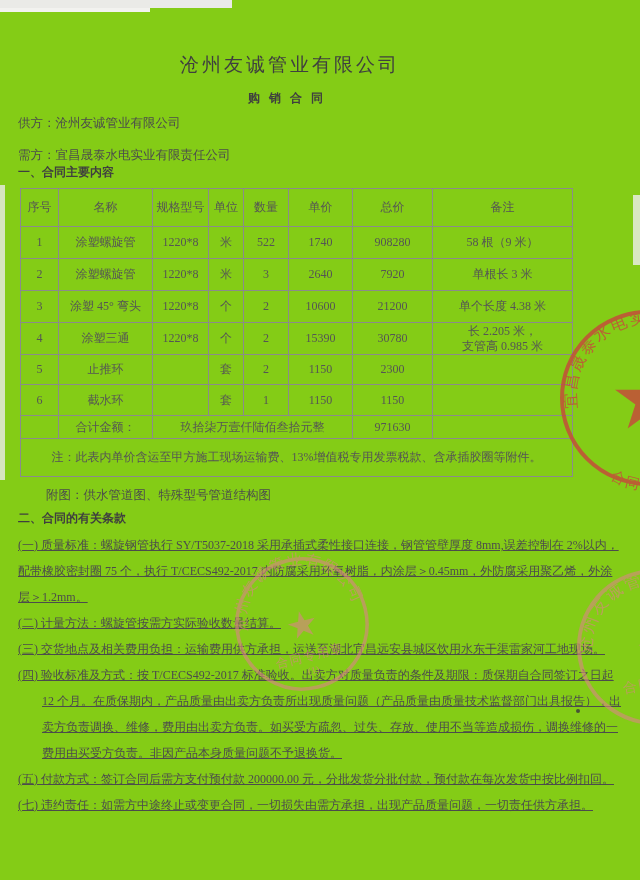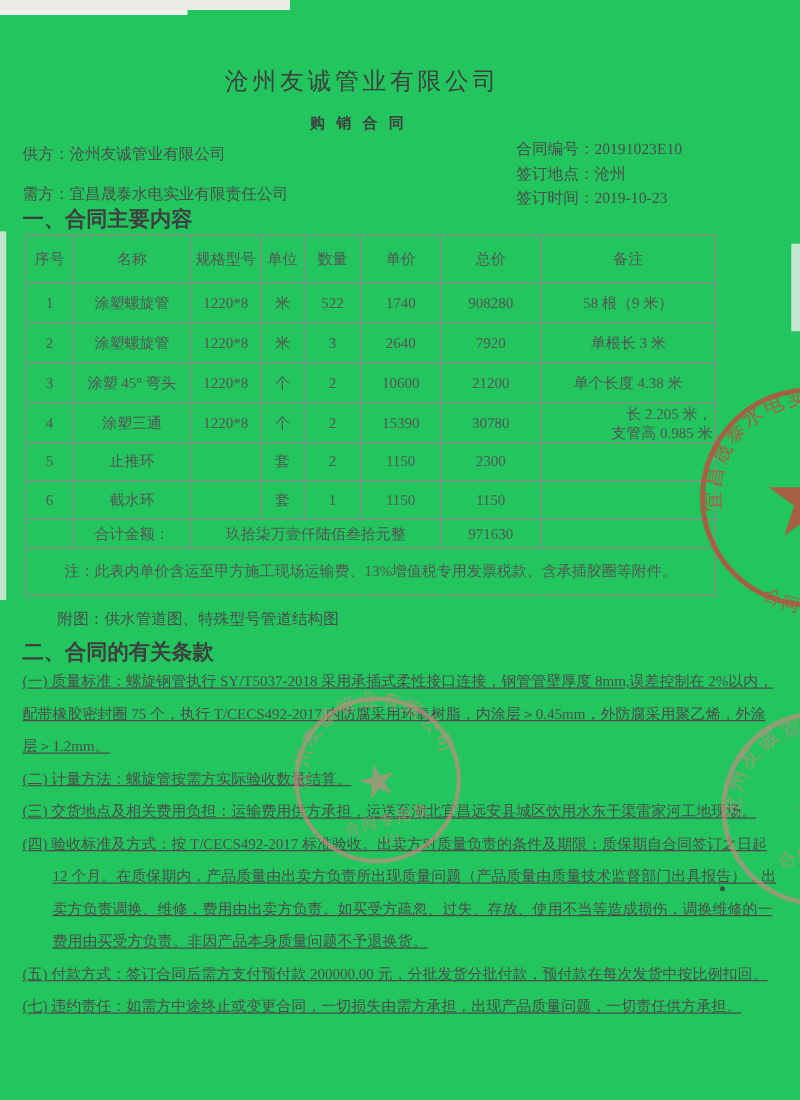--- a/index.html
+++ b/index.html
@@ -1,42 +1,42 @@
 <!DOCTYPE html>
 <html><head>
 <meta charset="utf-8">
 <style>
   html,body{margin:0;padding:0;background:#ffffff;}
-  .page{position:relative;width:640px;height:880px;background:#22c55e;overflow:hidden;
+  .page{position:relative;width:640px;height:880px;background:#84cc16;overflow:hidden;
         font-family:"Liberation Serif","DejaVu Serif",serif;color:#4a4a4a;}
   .abs{position:absolute;}
   
   .art-top{left:0;top:0;width:232px;height:8px;background:#eaeae7;}
   .art-top2{left:0;top:8px;width:150px;height:4px;background:#f2f2ef;}
   .art-left{left:0;top:185px;width:5px;height:295px;background:#ebebe8;opacity:.8;}
   .art-right{right:0;top:195px;width:7px;height:70px;background:#efefec;opacity:.8;}
   .speck{left:576px;top:709px;width:4px;height:4px;background:#3c3c3c;border-radius:50%;opacity:.85;}
   
   .title1{left:0;top:52px;width:580px;text-align:center;font-size:19px;letter-spacing:3px;color:#3f3f3f;}
   .title2{left:0;top:90px;width:580px;text-align:center;font-size:12px;letter-spacing:9px;color:#3f3f3f;font-weight:bold;}
   .meta{font-size:12.5px;color:#4c4c4c;white-space:nowrap;}
   .m-supplier{left:18px;top:115px;}
   .m-buyer{left:18px;top:147px;}
   .m-right{left:413px;top:110px;line-height:19.5px;}
-  .sec-h{font-size:17px;font-weight:bold;color:#3f3f3f;white-space:nowrap;}
+  .sec-h{font-size:12px;font-weight:bold;color:#3f3f3f;white-space:nowrap;}
   .sec1-h{left:18px;top:164px;}
   
   .ct-wrap{left:20px;top:188px;width:552px;}
   table.ct{border-collapse:collapse;table-layout:fixed;width:552px;}
   table.ct td,table.ct th{border:1px solid #8b8b8b;font-size:12px;font-weight:normal;
         color:#555;text-align:center;vertical-align:middle;padding:0 2px;overflow:hidden;}
   tr.h-row{height:38px;} tr.r32{height:32px;} tr.r30{height:30px;} tr.r31{height:31px;}
   tr.t-row{height:23px;} tr.n-row{height:38px;}
   td.note-cell{text-align:left;padding-left:7px;font-size:12px;color:#4e4e4e;white-space:nowrap;}
-  .rk2{line-height:15px;text-align:right;}
+  .rk2{line-height:15px;}
   
   .attach{left:18px;top:487px;font-size:12.5px;white-space:nowrap;padding-left:28px;}
   .sec2-h{left:18px;top:510px;font-family:Liberation Mono, monospace;}
   .terms{left:18px;top:532px;width:612px;font-size:12px;line-height:26px;color:#4c4c4c;}
   .terms div{white-space:nowrap;text-decoration:underline;}
   .terms .ind{margin-left:24px;}
   
   .stamp{position:absolute;pointer-events:none;}
   .st-b{left:227px;top:549px;transform:rotate(-14deg);}
   .st-c{left:565px;top:557px;transform:rotate(-10deg);}
@@ -50,25 +50,20 @@
   <div class="abs art-top"></div>
   <div class="abs art-top2"></div>
   <div class="abs art-left"></div>
   <div class="abs art-right"></div>
 
   <div class="abs title1">沧州友诚管业有限公司</div>
   <div class="abs title2">购销合同</div>
 
   <div class="abs meta m-supplier">供方：沧州友诚管业有限公司</div>
   <div class="abs meta m-buyer">需方：宜昌晟泰水电实业有限责任公司</div>
-  <div class="abs meta m-right">
-    <div>合同编号：20191023E10</div>
-    <div>签订地点：沧州</div>
-    <div>签订时间：2019-10-23</div>
-  </div>
 
   <div class="abs sec-h sec1-h">一、合同主要内容</div>
 
   <div class="abs ct-wrap">
     <table class="ct">
       <colgroup>
         <col style="width:38px">
           <col style="width:94px">
           <col style="width:56px">
           <col style="width:35px">

